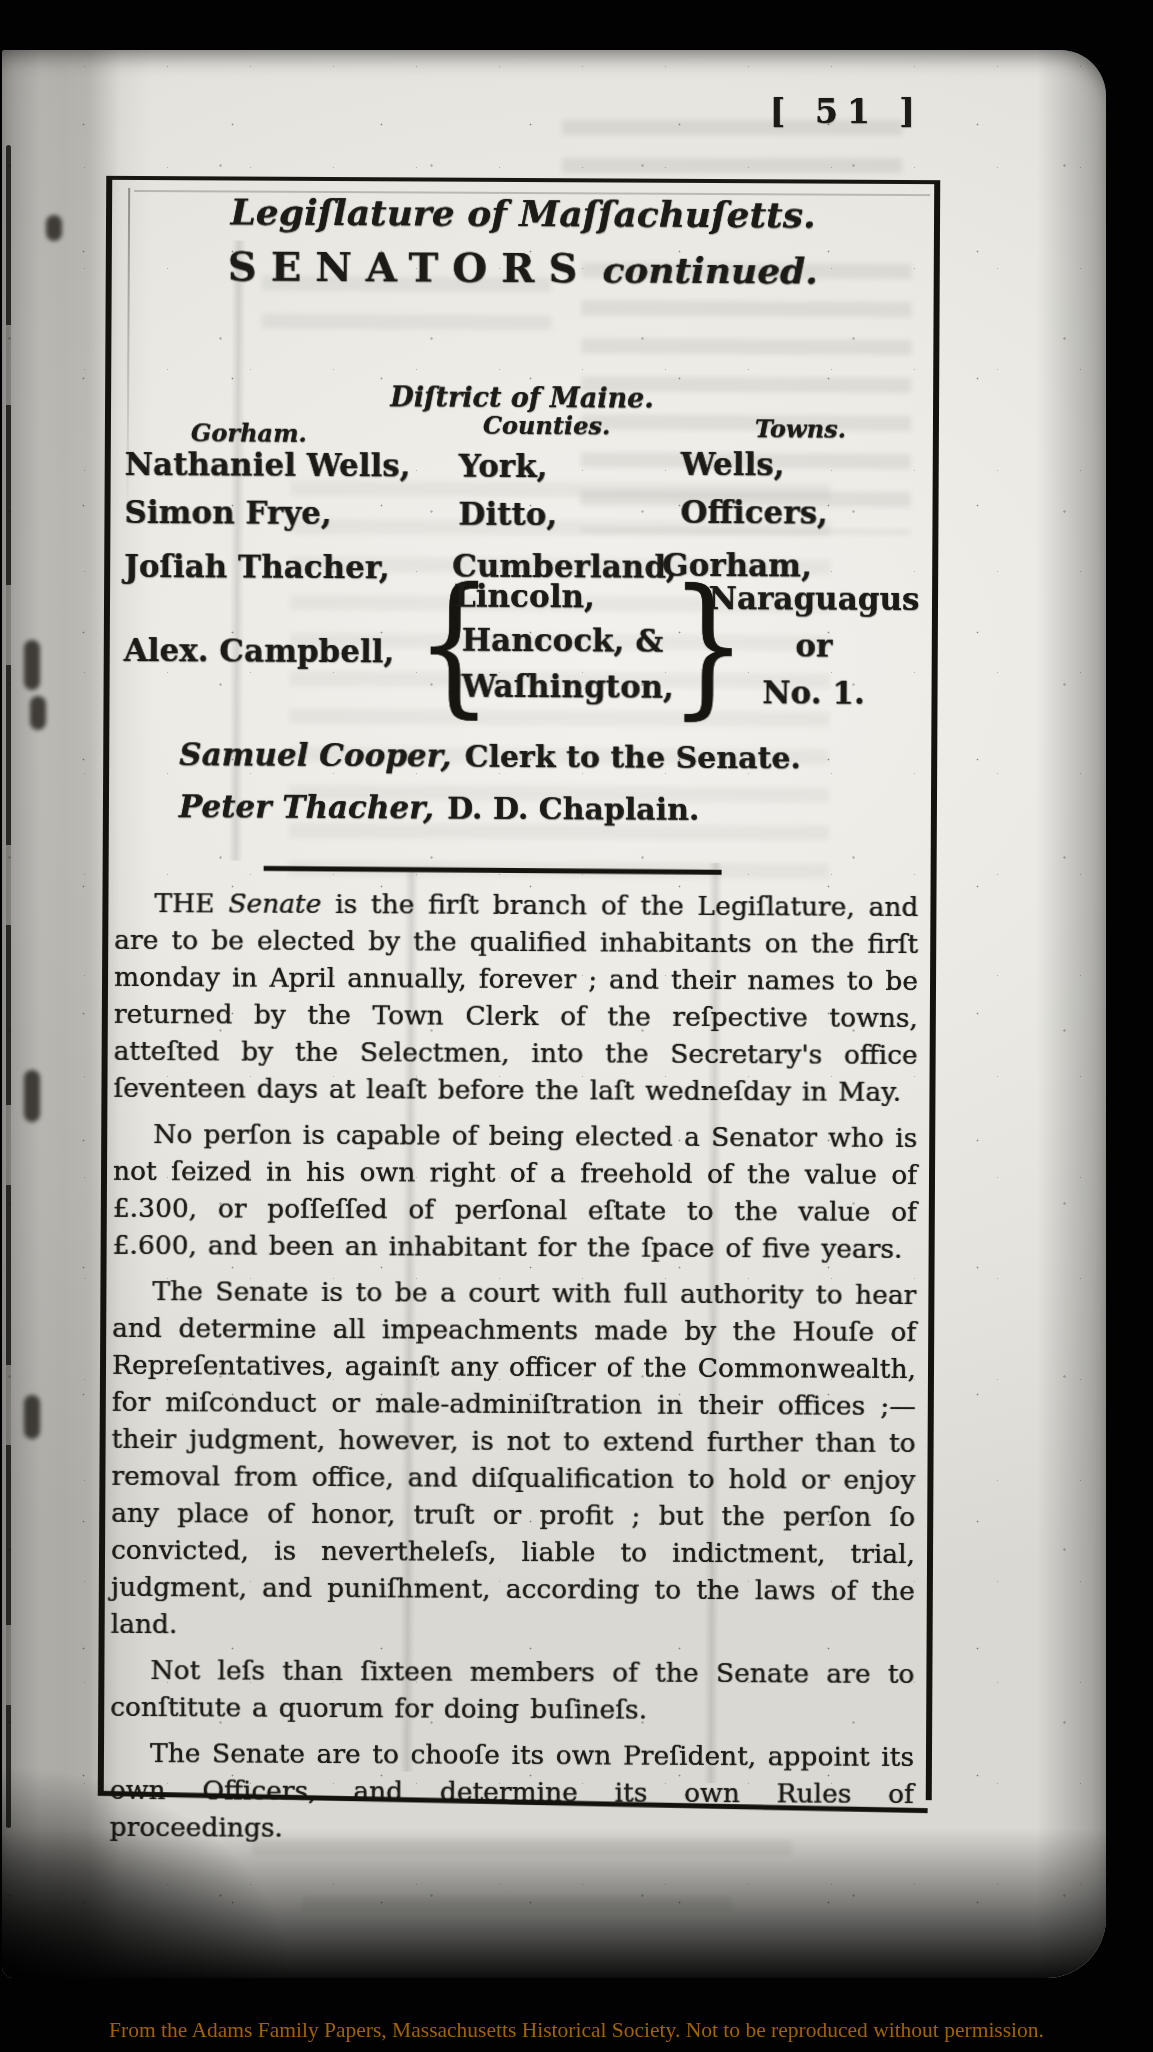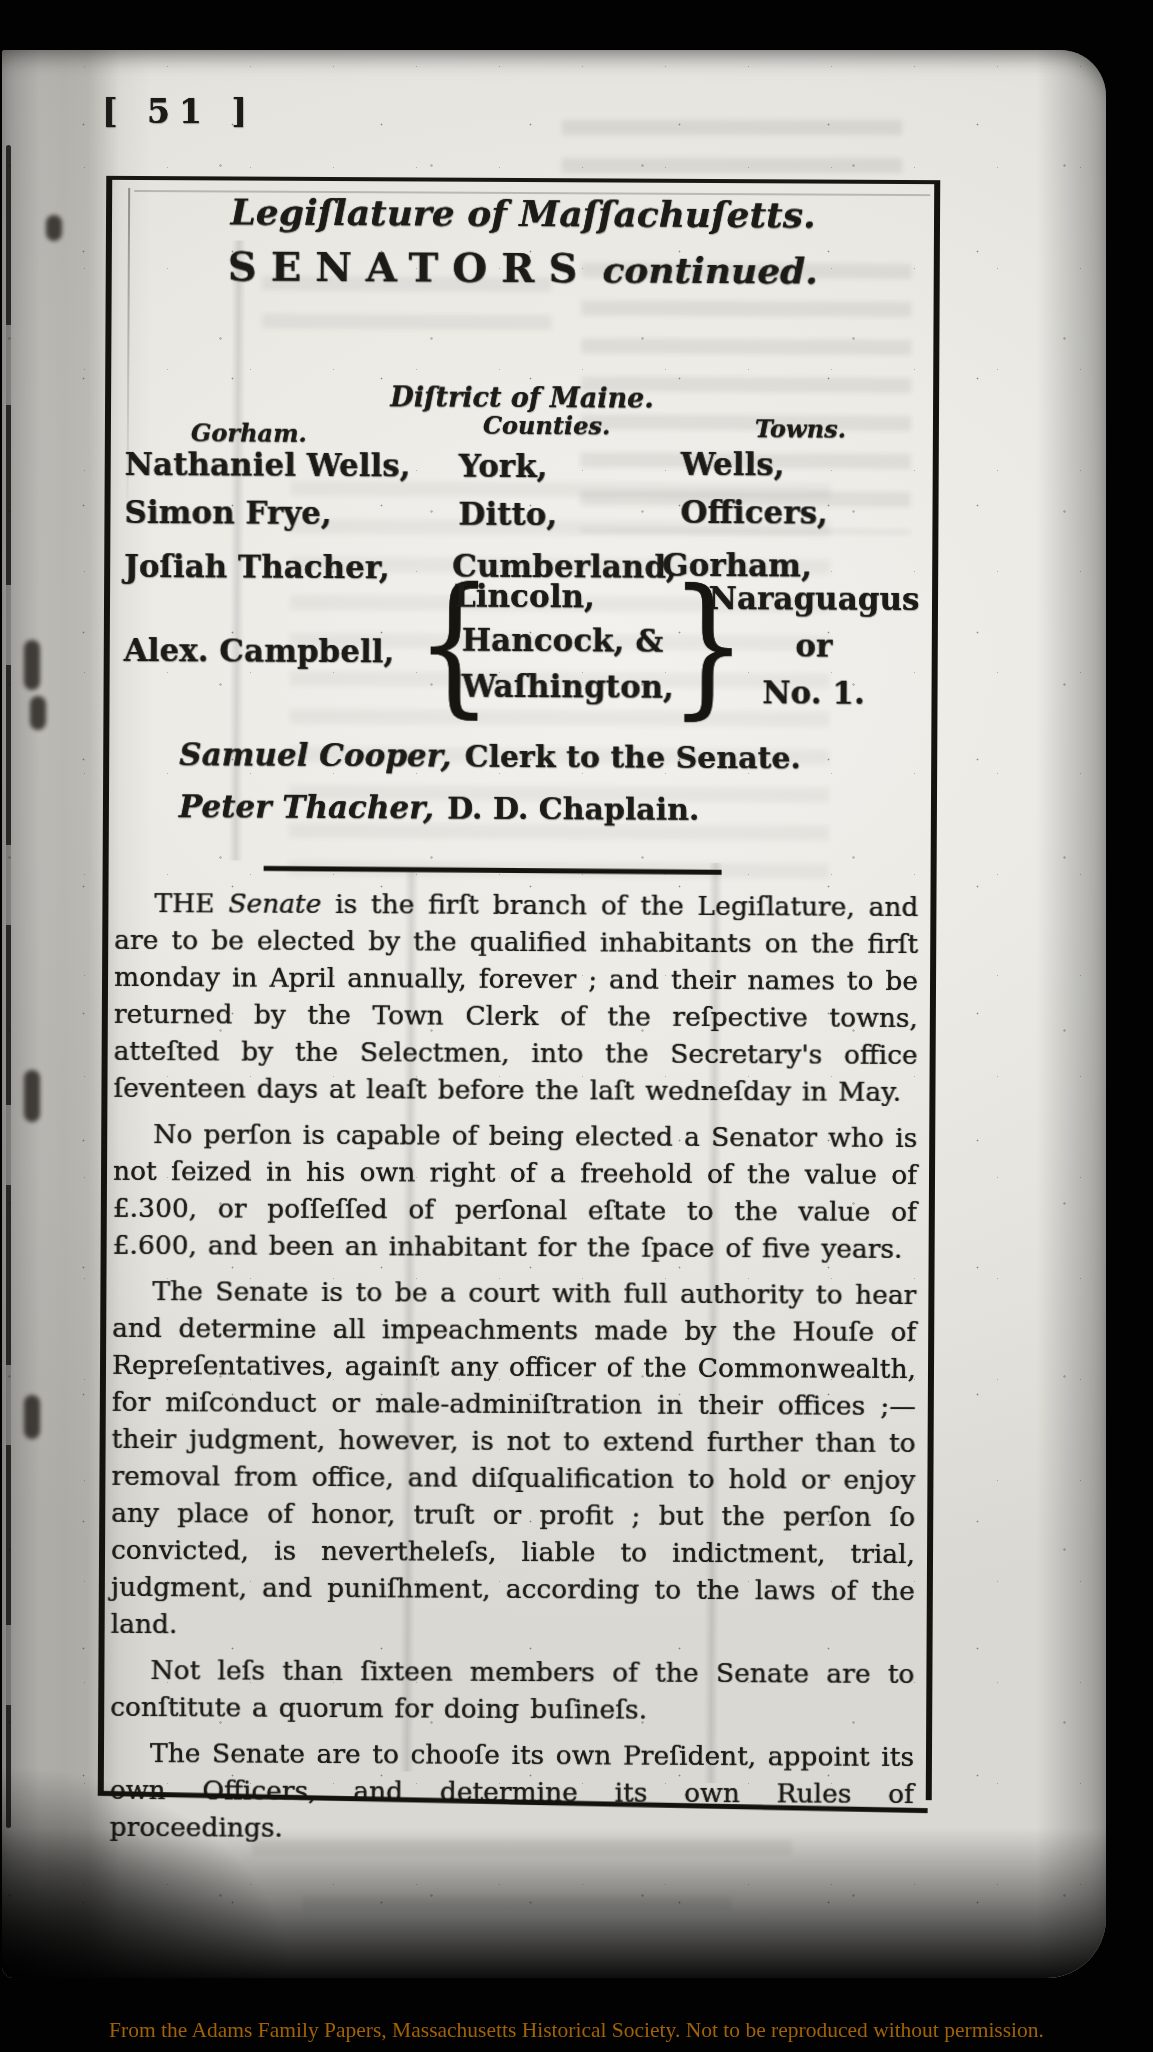--- a/index.html
+++ b/index.html
@@ -36,21 +36,21 @@
   .st2{top:590px;height:50px;}
   .st3{top:646px;height:34px;left:28px;}
   .st4{top:1020px;height:52px;}
   .st5{top:1345px;height:44px;}
   
   .ghost{position:absolute;pointer-events:none;filter:blur(2.6px);opacity:.5;
          background:repeating-linear-gradient(180deg, rgba(72,70,62,.20) 0 15px, rgba(0,0,0,0) 15px 38px);}
   .crease{position:absolute;width:14px;pointer-events:none;
          background:linear-gradient(90deg, transparent, rgba(30,30,28,.12), transparent);}
   
-  .pageno{position:absolute;left:100px;top:42px;width:822px;text-align:left;
+  .pageno{position:absolute;left:100px;top:42px;width:822px;text-align:right;
          font-size:33px;letter-spacing:9px;font-weight:600;}
   .frame{position:absolute;left:100px;top:128px;width:822px;height:1616px;
          border-top:4px solid #191712;border-left:6px solid #15130e;border-right:6px solid #15130e;
          transform:rotate(.3deg);filter:blur(.22px);}
   .inner-left-line{position:absolute;left:16px;top:8px;height:330px;width:2px;
          background:linear-gradient(180deg, rgba(20,18,14,.4), rgba(20,18,14,0));}
   .inner-top-line{position:absolute;left:22px;right:4px;top:10px;height:2px;background:rgba(20,18,14,.22);}
   .bottom-rule{position:absolute;left:-6px;right:-2px;bottom:0;height:5px;background:#14120d;
          transform:rotate(.9deg);transform-origin:left center;}
   .tx{position:absolute;white-space:nowrap;

